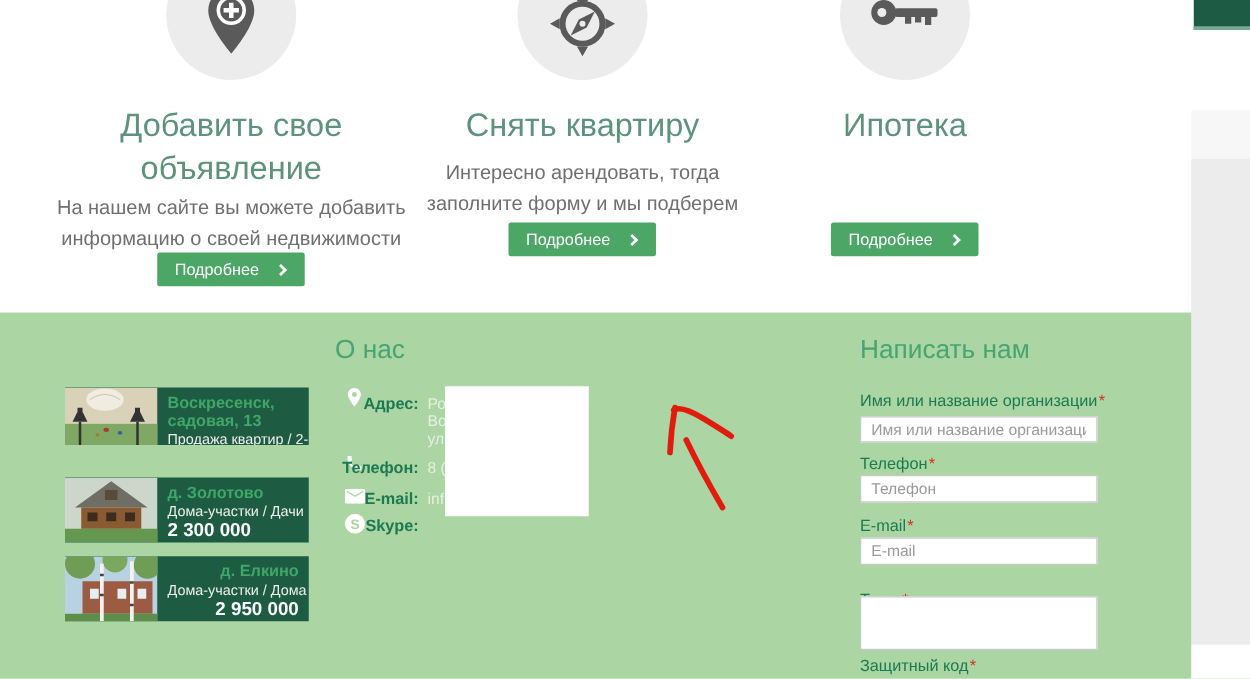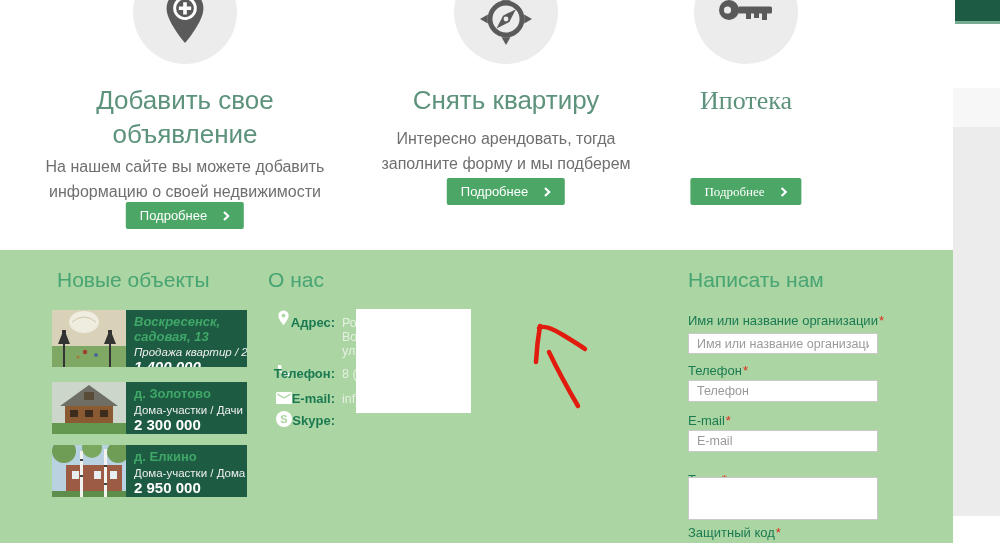--- a/index.html
+++ b/index.html
@@ -14,22 +14,22 @@
   
   .top-right-dark   { position:absolute; left:955px; top:0; width:45px; height:24px;
                       background:#1e5b45; border-bottom:3px solid #79ab93; }
   .right-gutter-a   { position:absolute; left:953px; top:88px;  width:47px; height:39px;  background:#f7f7f7; }
   .right-gutter-b   { position:absolute; left:953px; top:127px; width:47px; height:389px; background:#ececec; }
 
   
   .features { position:absolute; left:0; top:0; width:953px; height:308px; }
   .feature  { position:absolute; top:0; width:280px; height:250px; text-align:center; }
   .feature.f1 { left:45px; }
-  .feature.f2 { left:326px;margin-left:40px; }
-  .feature.f3 { left:606px;font-family:Liberation Serif, serif; }
+  .feature.f2 { left:326px; }
+  .feature.f3 { left:584px; }
 
   .icon-circle {
     position:absolute; top:-40px; left:50%; transform:translateX(-50%);
     width:104px; height:104px; border-radius:50%;
     background:#ececec; display:flex; align-items:center; justify-content:center;
   }
   .icon-circle svg { margin-top:14px; }
 
   .feature-title {
     position:absolute; top:84px; width:100%;
@@ -52,23 +52,23 @@
   .f1 .more-btn { top:202px; }
   .f2 .more-btn, .f3 .more-btn { top:178px; }
 
   
   .footer { position:absolute; left:0; top:250px; width:953px; height:293px; background:#abd5a2; }
   .col-heading { position:absolute; top:18px; font-size:21px; font-weight:300; color:#47a473; white-space:nowrap; }
 
   
   .cards { position:absolute; left:52px; top:60px; width:195px; }
   .card  { position:absolute; left:0; width:195px; display:flex; background:#1d5b43; overflow:hidden; }
-  .card.c1 { top:0;    height:57px;font-style:italic; }
+  .card.c1 { top:0;    height:46px; }
   .card.c2 { top:72px; height:52px; }
-  .card.c3 { top:135px;height:52px; }
+  .card.c3 { top:135px;height:52px;text-align:right; }
   .card-img { width:74px; flex:none; }
   .card-img svg { display:block; width:74px; height:100%; }
   .card-body { padding:5px 0 4px 8px; width:113px; }
   .card-title { color:#3fa767; font-weight:bold; font-size:13px; line-height:1.12; }
   .card-cat   { color:#efefef; font-size:11.5px; margin-top:2px; white-space:nowrap; }
   .card-price { color:#ffffff; font-weight:bold; font-size:15px; }
 
   
   .about-icon  { position:absolute; }
   .about-label { position:absolute; left:215px; width:120px; text-align:right;
@@ -158,21 +158,20 @@
       <span>Подробнее</span>
       <svg width="7" height="10" viewBox="0 0 7 10">
           <path d="M1.2 1l4.2 4-4.2 4" stroke="#fff" stroke-width="2.2" fill="none"></path>
         </svg>
     </button>
   </div>
 </div>
 
 <div class="footer">
 
-  <h3 class="col-heading" style="left:57px">Новые объекты</h3>
   <div class="cards">
 
     <div class="card c1">
       <div class="card-img">
         <svg viewBox="0 0 74 57" preserveAspectRatio="none">
           <rect width="74" height="57" fill="#d9d2b8"></rect>
           <ellipse cx="32" cy="12" rx="15" ry="11" fill="#efece0"></ellipse>
           <path d="M20 12q12-10 24 0" stroke="#cfc8ac" fill="none"></path>
           <rect y="36" width="74" height="21" fill="#7fa864"></rect>
           <circle cx="33" cy="42" r="2.2" fill="#a43c32"></circle>

